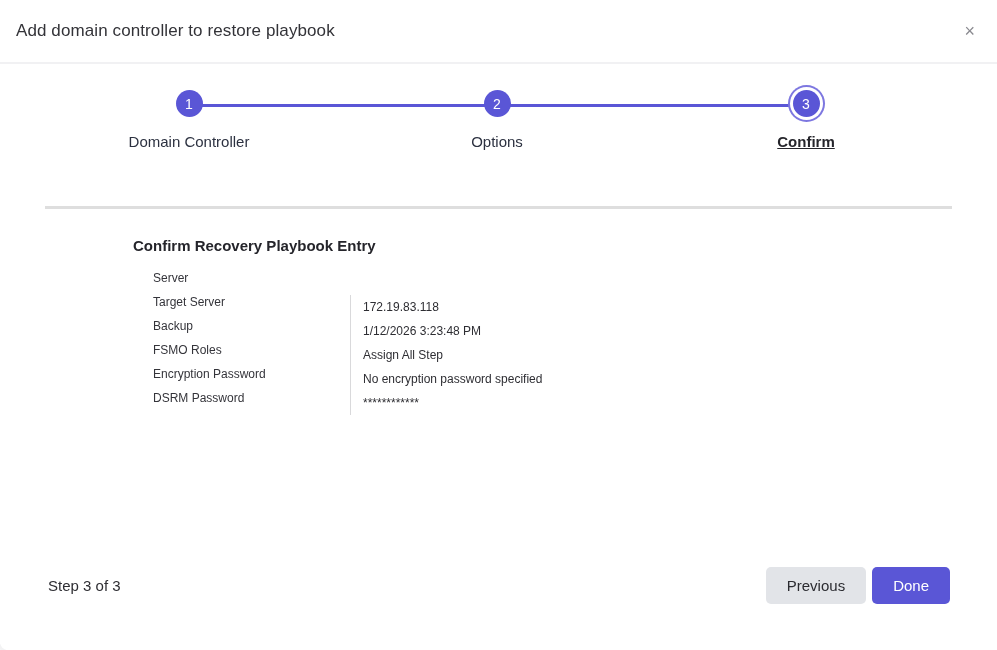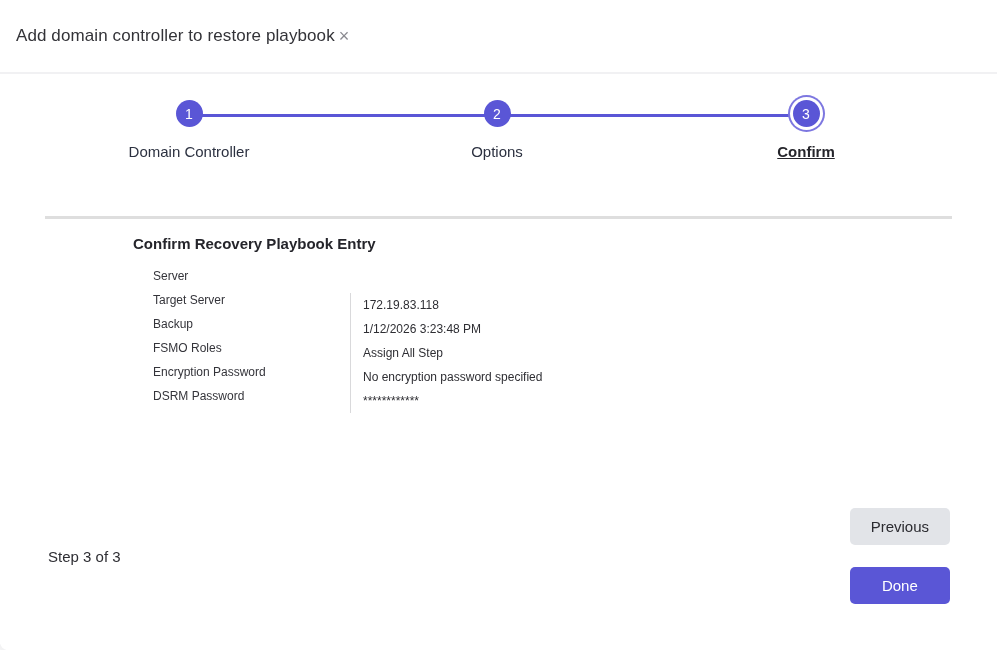--- a/index.html
+++ b/index.html
@@ -12,24 +12,24 @@
     overflow: hidden;
   }
   .modal {
     width: 997px; height: 650px;
     background: #fff;
     display: flex;
     flex-direction: column;
   }
   
   .modal-header {
-    height: 74px;
-    display: flex;
-    align-items: center;
-    justify-content: flex-start;
+    height: 64px;
+    display: flex;
+    align-items: center;
+    justify-content: space-between;
     padding: 0 18px 0 16px;
     border-bottom: 2px solid #f1f1f3;
     flex: 0 0 auto;
   }
   .modal-title {
     font-size: 17px;
     font-weight: 400;
     color: #333338;
     letter-spacing: .1px;
   }
@@ -93,21 +93,21 @@
   .section-divider {
     height: 0;
     border: none;
     border-top: 3px solid #dedede;
     margin: 0 45px;
     flex: 0 0 auto;
   }
   
   .content {
     flex: 1 1 auto;
-    padding: 16px 0 0 133px;
+    padding: 28px 0 0 133px;
   }
   .content-heading {
     font-size: 15px;
     font-weight: 700;
     color: #25252b;
     margin-bottom: 17px;
   }
   .detail-table { margin-left: 20px; }
   .detail-row {
     display: flex;
@@ -134,21 +134,21 @@
     display: flex;
     align-items: center;
     justify-content: space-between;
     padding: 0 47px 0 48px;
     margin-bottom: 46px;
   }
   .step-indicator {
     font-size: 15px;
     color: #2e2e33;
   }
-  .footer-buttons { display: flex; gap: 22px; flex-direction: column; }
+  .footer-buttons { display: flex; gap: 6px; }
   .btn {
     border: none;
     border-radius: 5px;
     font-size: 15px;
     font-family: inherit;
     height: 37px;
     padding: 0 21px;
     cursor: pointer;
   }
   .btn-secondary {

